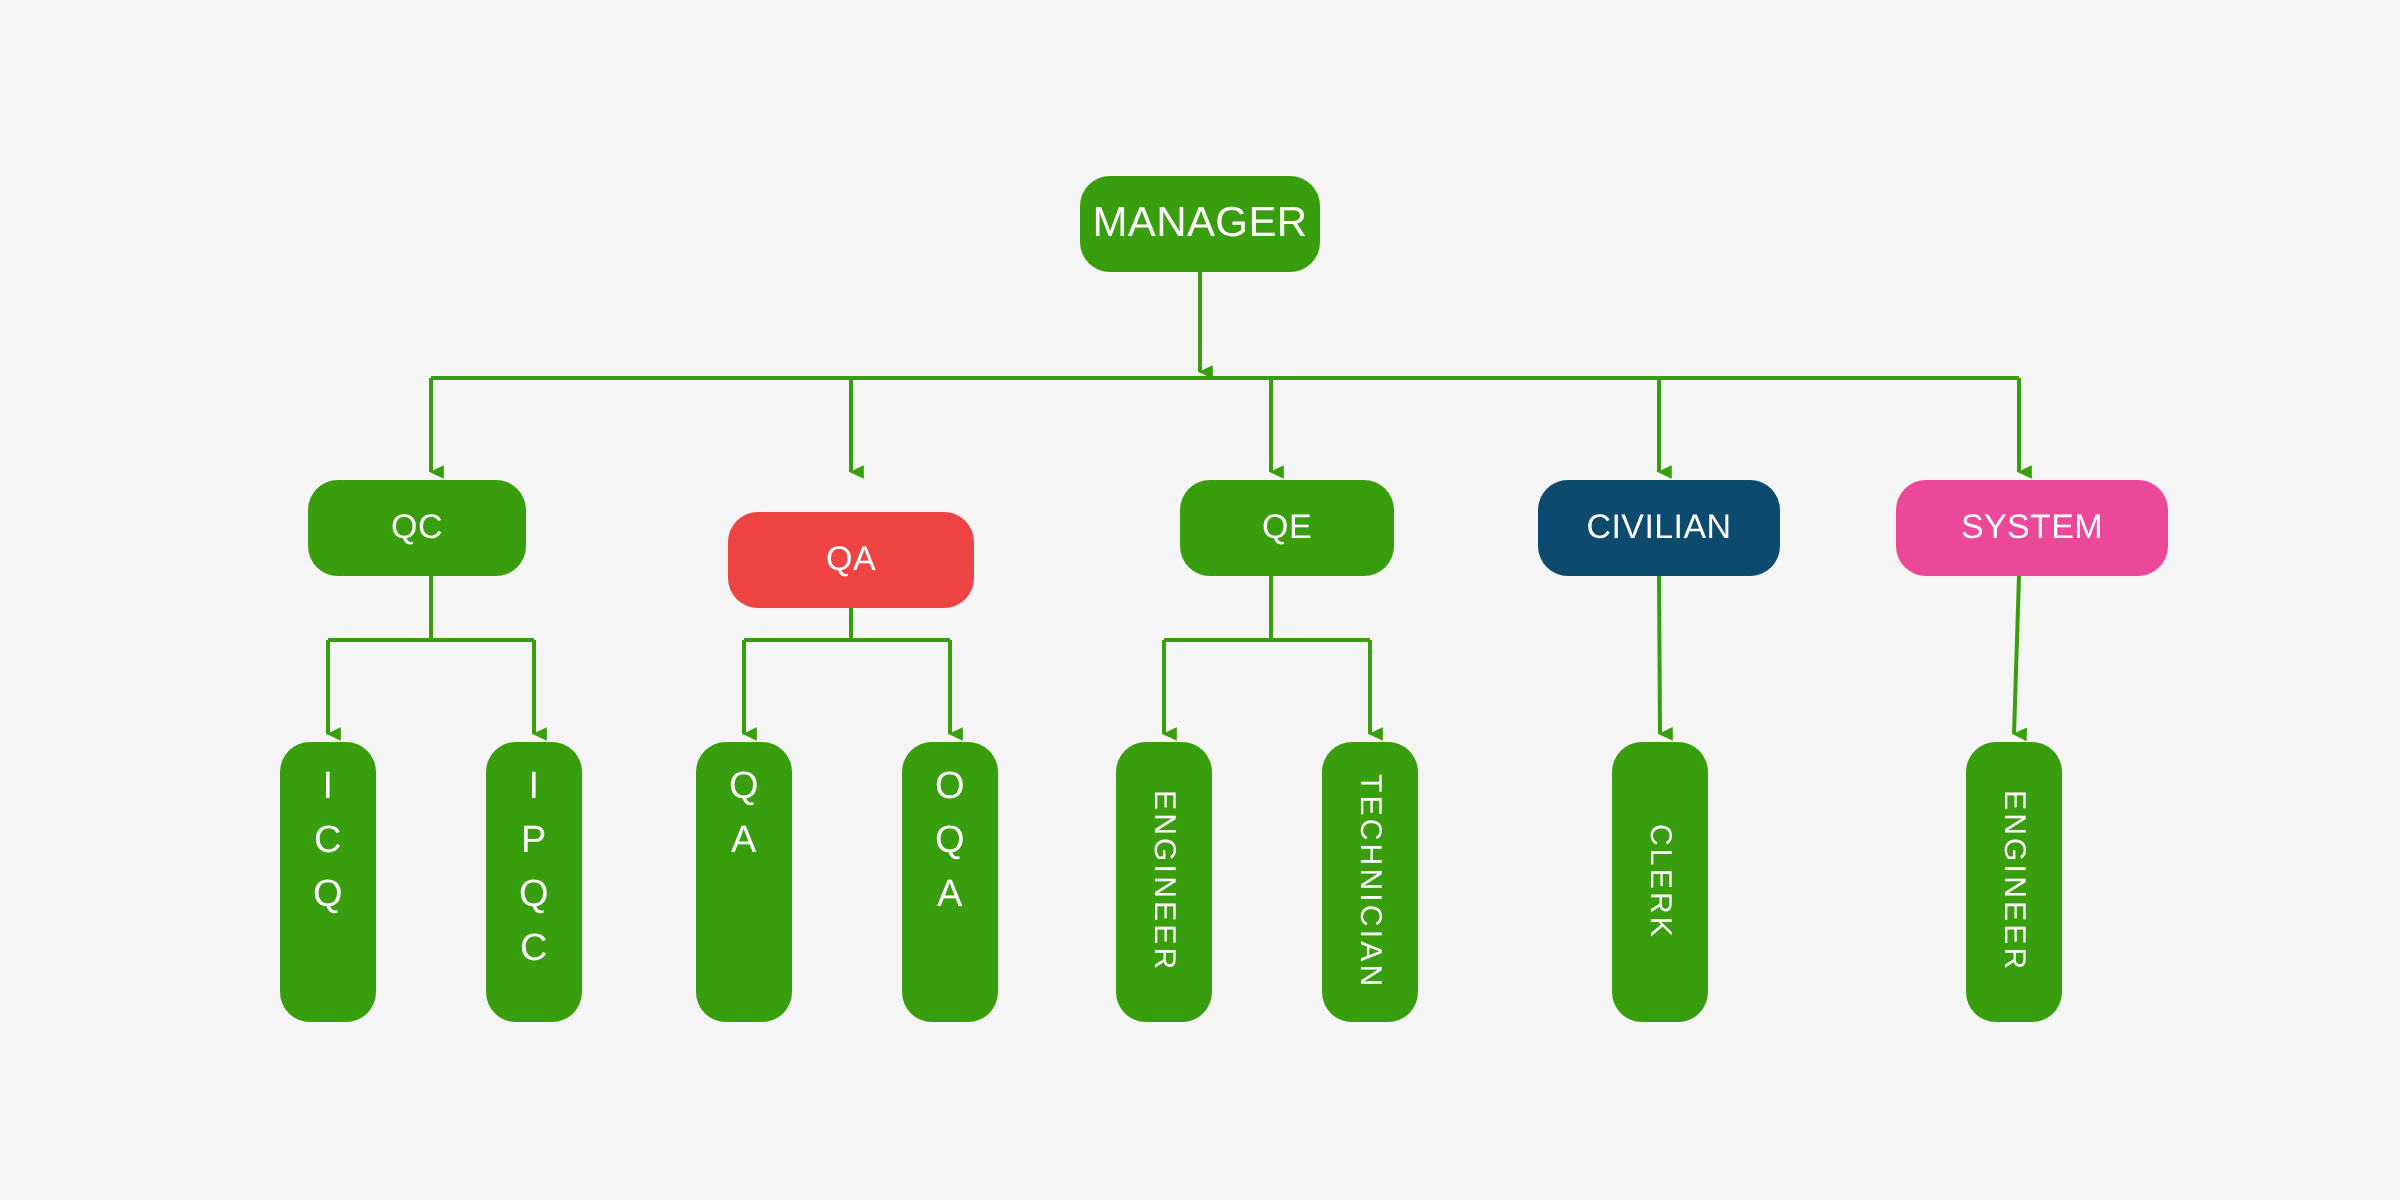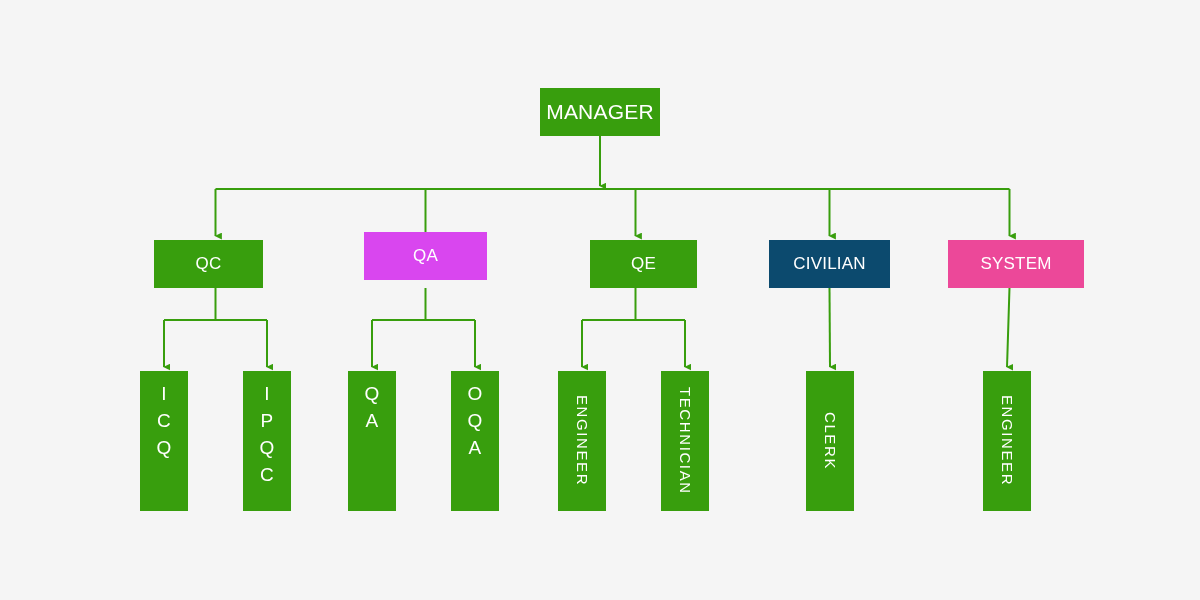--- a/index.html
+++ b/index.html
@@ -26,20 +26,21 @@
     height: 600px;
   }
   .node-box {
     position: absolute;
     background: #389e0d;
     box-sizing: border-box;
     display: flex;
     align-items: center;
     justify-content: center;
     color: #ffffff;
+    border-radius: 15px;
     -webkit-font-smoothing: antialiased;
   }
   .node-label {
     color: #ffffff;
     white-space: nowrap;
     letter-spacing: 0.2px;
   }
   
   .level-root .node-label {
     font-size: 21px;
@@ -121,21 +122,21 @@
         <span class="node-label" style="color: rgb(255, 255, 255);">I
 C
 Q</span>
       </div>
       <div class="node-box level-leaf stacked" style="left: 243px; top: 371px; width: 48px; height: 140px; background: rgb(56, 158, 13);">
         <span class="node-label" style="color: rgb(255, 255, 255);">I
 P
 Q
 C</span>
       </div>
-      <div class="node-box level-dept" style="left: 364px; top: 232px; width: 123px; height: 48px; background: #d946ef;">
+      <div class="node-box level-dept" style="left: 364px; top: 256px; width: 123px; height: 48px; background: #ef4444;">
         <span class="node-label" style="color: rgb(255, 255, 255);">QA</span>
       </div>
       <div class="node-box level-leaf stacked" style="left: 348px; top: 371px; width: 48px; height: 140px; background: rgb(56, 158, 13);">
         <span class="node-label" style="color: rgb(255, 255, 255);">Q
 A</span>
       </div>
       <div class="node-box level-leaf stacked" style="left: 451px; top: 371px; width: 48px; height: 140px; background: rgb(56, 158, 13);">
         <span class="node-label" style="color: rgb(255, 255, 255);">O
 Q
 A</span>

